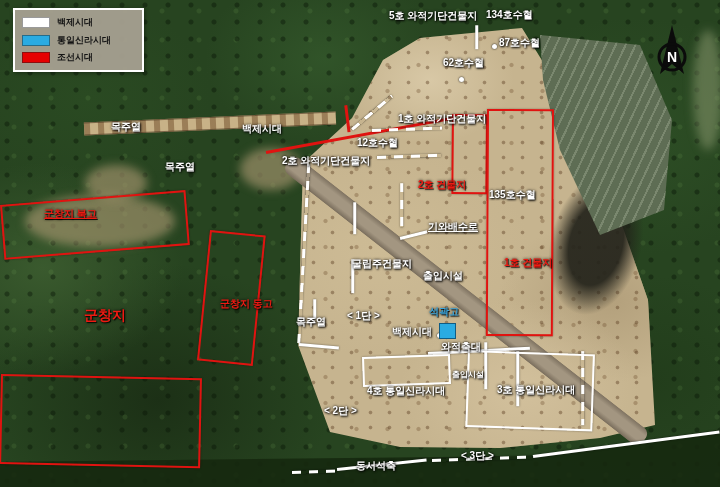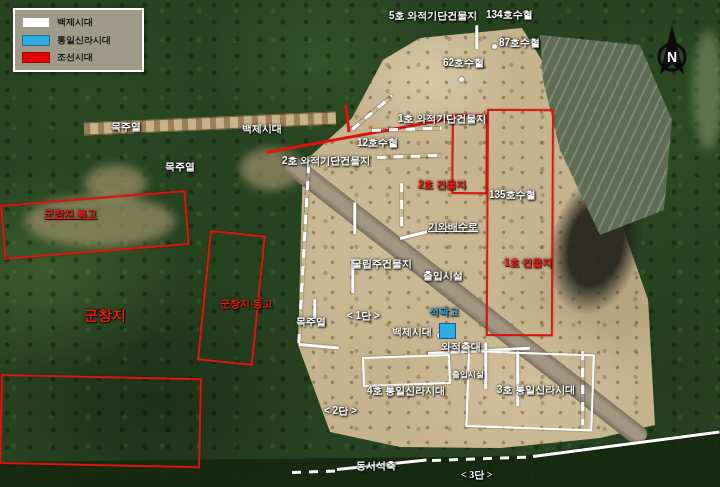--- a/index.html
+++ b/index.html
@@ -153,21 +153,21 @@
       <div class="lbl" style="left: 347px; top: 298px; margin-top: 12px;">&lt; 1단 &gt;</div>
       <div class="lbl" style="left: 296px; top: 316px;">목주열</div>
       <div class="lbl blue" style="left: 429px; top: 306px;">석곽고</div>
       <div class="lbl" style="left: 392px; top: 326px;">백제시대</div>
       <div class="lbl" style="left: 441px; top: 341px;">와적축대</div>
       <div class="lbl" style="left: 452px; top: 370px; font-size: 8px;">출입시설</div>
       <div class="lbl" style="left: 367px; top: 385px;">4호 통일신라시대</div>
       <div class="lbl" style="left: 497px; top: 384px;">3호 통일신라시대</div>
       <div class="lbl" style="left: 324px; top: 405px; border-radius: 6px;">&lt; 2단 &gt;</div>
       <div class="lbl" style="left: 356px; top: 460px;">동서석축</div>
-      <div class="lbl" style="left: 461px; top: 469px; font-family: Liberation Serif, serif;">&lt; 3단 &gt;</div>
+      <div class="lbl" style="left: 461px; top: 450px;">&lt; 3단 &gt;</div>
     </div>
 
   <div id="legend">
     <div class="leg-row">
       <span class="leg-swatch" style="background: rgb(255, 255, 255);"></span>
       <span class="leg-label">백제시대</span>
     </div>
     <div class="leg-row">
       <span class="leg-swatch" style="background: rgb(42, 171, 226);"></span>
       <span class="leg-label">통일신라시대</span>

